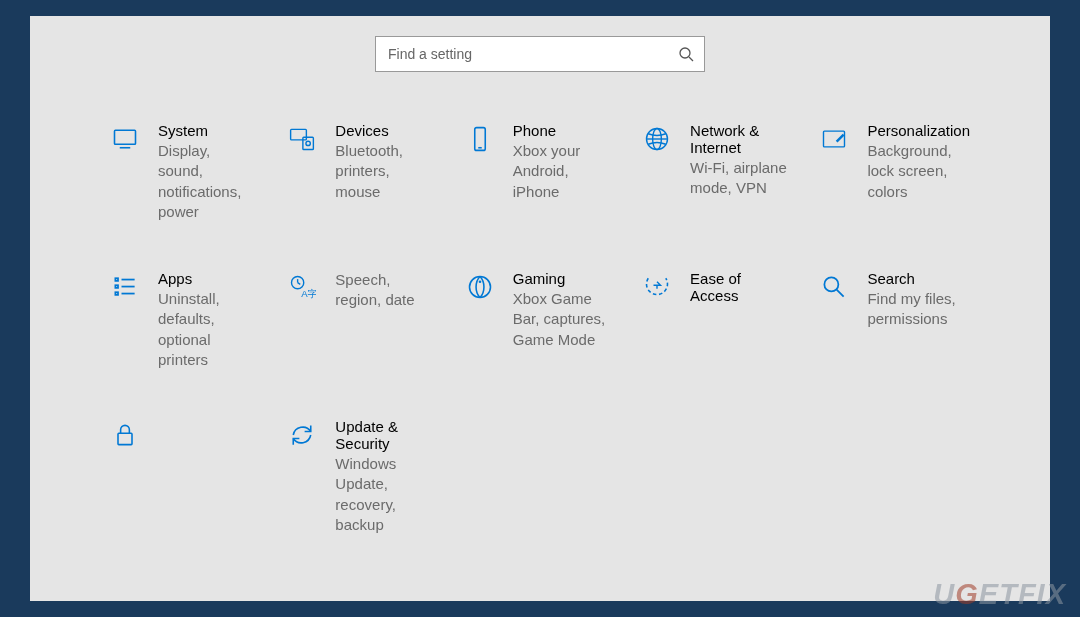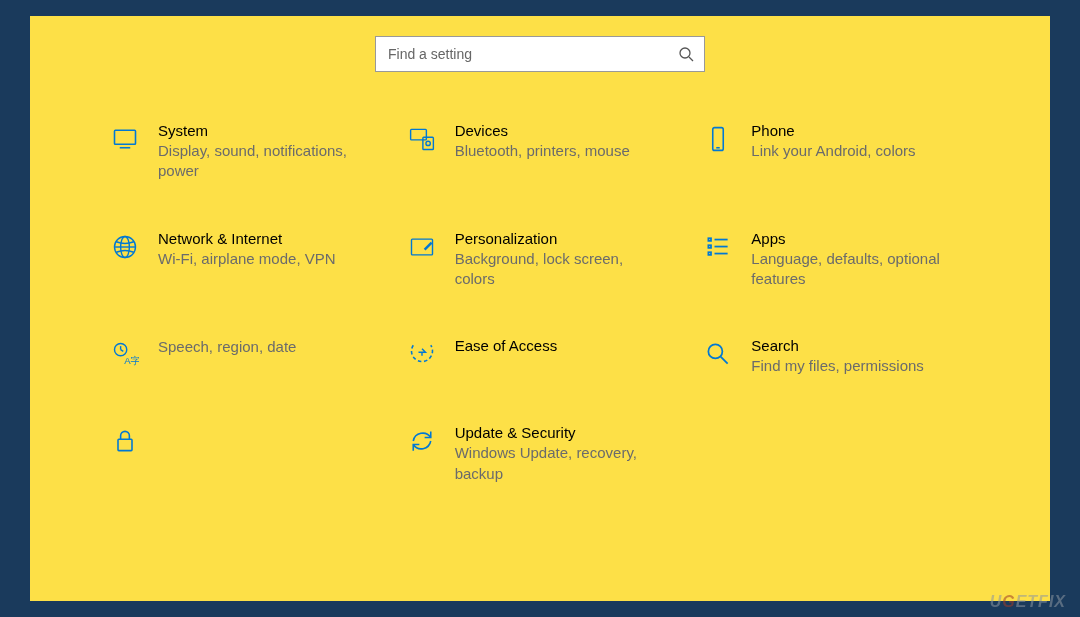--- a/index.html
+++ b/index.html
@@ -7,21 +7,21 @@
   body {
     background: #1a3a5c;
     font-family: "Segoe UI", -apple-system, sans-serif;
     display: flex;
     align-items: center;
     justify-content: center;
     overflow: hidden;
     position: relative;
   }
   .settings-window {
-    background: #fde047;
+    background: #e5e5e5;
     width: 1020px;
     height: 585px;
     padding: 20px 0 10px 0;
     overflow: hidden;
   }
   .search-container {
     display: flex;
     justify-content: center;
     margin-bottom: 50px;
   }
@@ -42,21 +42,21 @@
     color: #666;
     font-family: inherit;
   }
   .search-input::placeholder { color: #666; }
   .search-icon-span {
     width: 16px; height: 16px;
     display: flex; align-items: center; justify-content: center;
   }
   .categories {
     display: grid;
-    grid-template-columns: repeat(3, 1fr);
+    grid-template-columns: repeat(5, 1fr);
     column-gap: 30px;
     row-gap: 48px;
     padding: 0 80px;
   }
   .category {
     display: flex;
     align-items: flex-start;
     gap: 18px;
     cursor: pointer;
   }
@@ -84,21 +84,21 @@
     color: #6b6b6b;
     line-height: 1.35;
     max-width: 190px;
   }
   .watermark {
     position: absolute;
     bottom: 6px;
     right: 14px;
     font-family: Arial, sans-serif;
     font-weight: 700;
-    font-size: 16px;
+    font-size: 29px;
     color: rgba(140,150,160,0.55);
     letter-spacing: 1px;
     font-style: italic;
   }
   .watermark .g { color: rgba(160,60,40,0.55); }
 </style>
 </head>
 <body>
 
 <div class="settings-window">
@@ -148,21 +148,21 @@
 
     <div class="category">
       <div class="icon-box">
         <svg viewBox="0 0 32 32" fill="none" stroke="#0078d4" stroke-width="1.8">
           <rect x="10" y="3" width="12" height="26" rx="2"></rect>
           <line x1="14" y1="26" x2="18" y2="26"></line>
         </svg>
       </div>
       <div class="cat-text">
         <div class="cat-title">Phone</div>
-        <div class="cat-desc">Link your Android, colors</div>
+        <div class="cat-desc">Xbox your Android, iPhone</div>
       </div>
     </div>
 
     <div class="category">
       <div class="icon-box">
         <svg viewBox="0 0 32 32" fill="none" stroke="#0078d4" stroke-width="1.6">
           <circle cx="16" cy="16" r="12"></circle>
           <ellipse cx="16" cy="16" rx="5" ry="12"></ellipse>
           <line x1="4" y1="16" x2="28" y2="16"></line>
           <path d="M6 10 Q16 14 26 10"></path>
@@ -194,39 +194,52 @@
           <rect x="5" y="6" width="3" height="3"></rect>
             <line x1="12" y1="7.5" x2="27" y2="7.5"></line>
           <rect x="5" y="14" width="3" height="3"></rect>
             <line x1="12" y1="15.5" x2="27" y2="15.5"></line>
           <rect x="5" y="22" width="3" height="3"></rect>
             <line x1="12" y1="23.5" x2="27" y2="23.5"></line>
         </svg>
       </div>
       <div class="cat-text">
         <div class="cat-title">Apps</div>
-        <div class="cat-desc">Language, defaults, optional features</div>
+        <div class="cat-desc">Uninstall, defaults, optional printers</div>
       </div>
     </div>
 
 
     <div class="category">
       <div class="icon-box">
         <svg viewBox="0 0 32 32" fill="none" stroke="#0078d4" stroke-width="1.6">
           <circle cx="11" cy="11" r="7"></circle>
           <line x1="11" y1="7" x2="11" y2="11"></line>
             <line x1="11" y1="11" x2="14" y2="13"></line>
           <text x="15" y="27" font-size="11" fill="#0078d4" stroke="none" font-family="sans-serif">A字</text>
         </svg>
       </div>
       <div class="cat-text">
         <div class="cat-desc">Speech, region, date</div>
       </div>
     </div>
 
+    <div class="category">
+      <div class="icon-box">
+        <svg viewBox="0 0 32 32" fill="none" stroke="#0078d4" stroke-width="1.8">
+          <circle cx="16" cy="16" r="12"></circle>
+          <path d="M16 4 C10 10 10 22 16 28 M16 4 C22 10 22 22 16 28"></path>
+          <circle cx="16" cy="10" r="1.5" fill="#0078d4" stroke="none"></circle>
+        </svg>
+      </div>
+      <div class="cat-text">
+        <div class="cat-title">Gaming</div>
+        <div class="cat-desc">Xbox Game Bar, captures, Game Mode</div>
+      </div>
+    </div>
 
     <div class="category">
       <div class="icon-box">
         <svg viewBox="0 0 32 32" fill="none" stroke="#0078d4" stroke-width="1.8">
           <path d="M6 6 A12 12 0 1 0 26 6" stroke-dasharray="4 3"></path>
           <path d="M12 14 L20 14 L16 10 M16 18 L16 14" stroke-width="1.6"></path>
         </svg>
       </div>
       <div class="cat-text">
         <div class="cat-title">Ease of Access</div>

